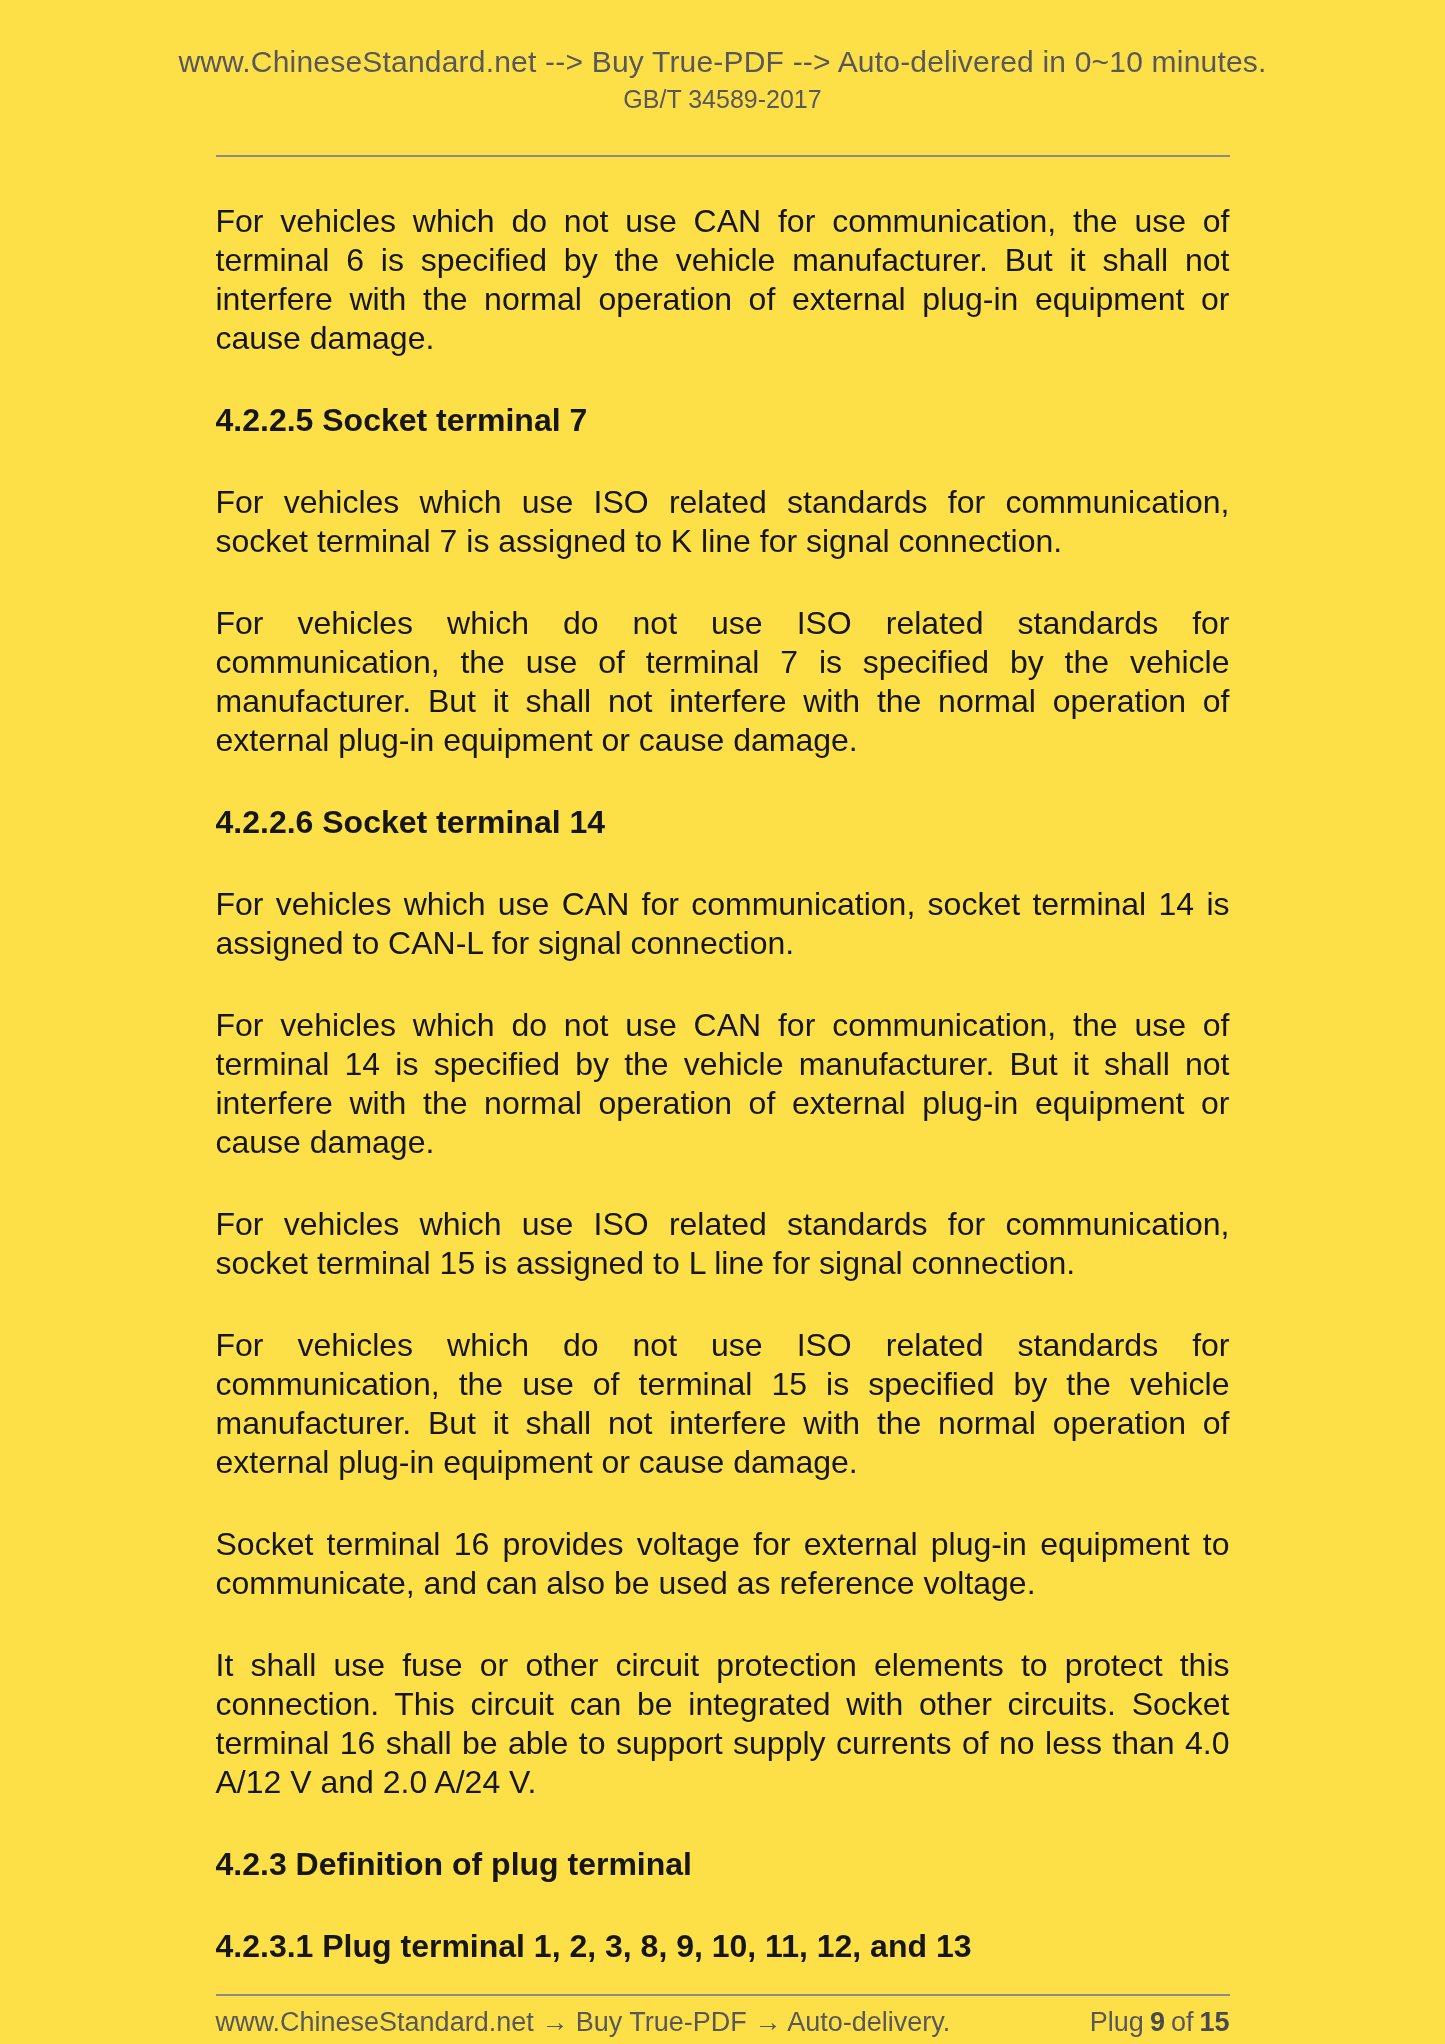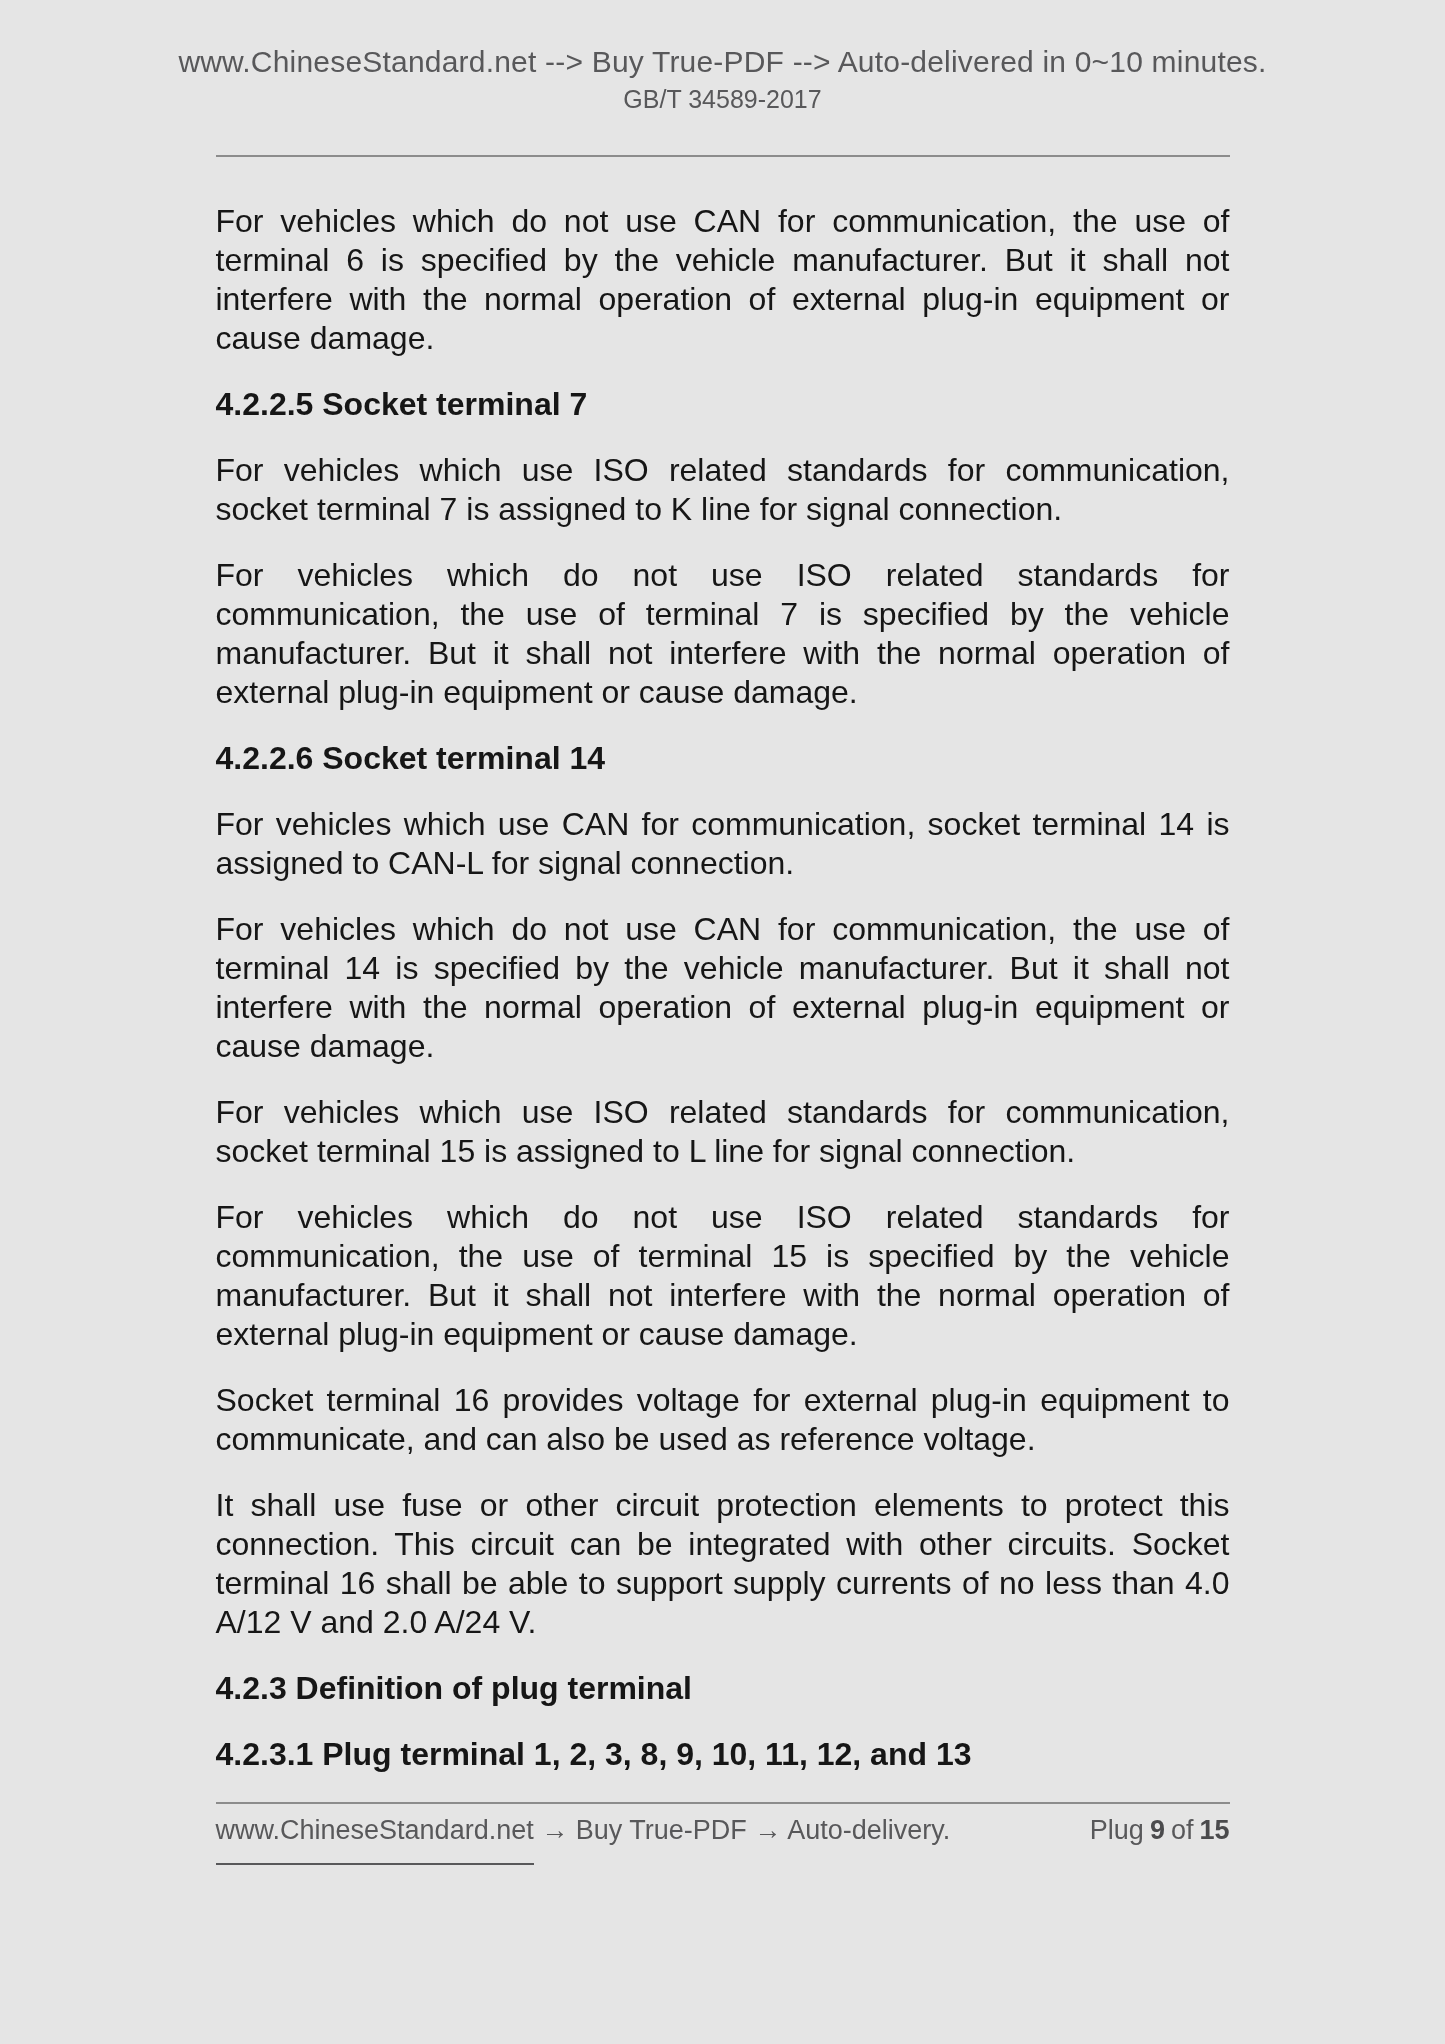--- a/index.html
+++ b/index.html
@@ -7,21 +7,21 @@
   body {
     width: 1445px;
     height: 2044px;
     overflow: hidden;
     position: relative;
     font-family: "Liberation Sans", sans-serif;
   }
   .page {
     width: 1445px;
     height: 2044px;
-    background: #e5e5e5;
+    background: #fde047;
   }
 
   
   .header {
     padding-top: 44px;
     text-align: center;
     color: #58585a;
   }
   .header-banner {
     font-size: 30px;
@@ -45,21 +45,21 @@
     width: 1014px;
     margin: 0 auto;
     padding-top: 45px;
     color: #161616;
   }
   .block {
     font-size: 32px;
     line-height: 39px;
     text-align: justify;
   }
-  .block + .block { margin-top: 27px; }
+  .block + .block { margin-top: 43px; }
   .block.heading {
     font-weight: 700;
     text-align: left;
   }
   .block.justify-last { text-align-last: justify; }
 
   
   .footer { margin-top: 28px; }
   .footer-row {
     width: 1014px;

